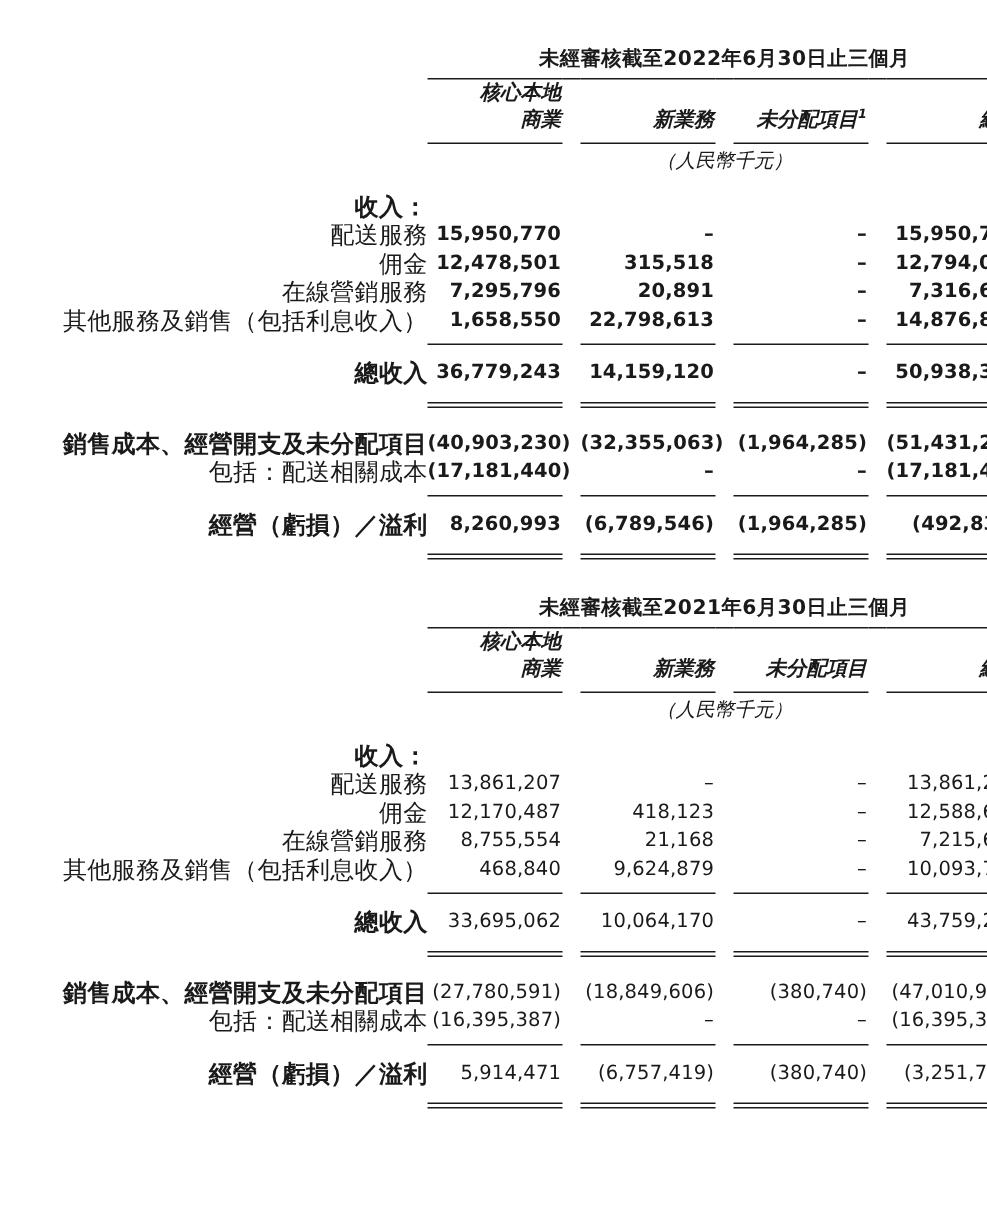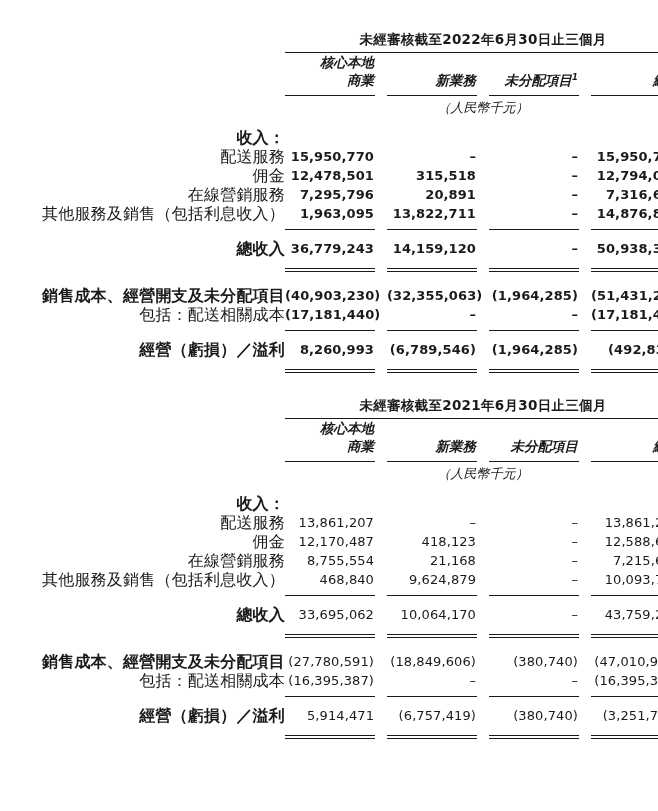--- a/index.html
+++ b/index.html
@@ -218,23 +218,23 @@
         <td class="num b">7,295,796</td>
           <td></td>
         <td class="num b">20,891</td>
           <td></td>
         <td class="num b">–</td>
           <td></td>
         <td class="num b">7,316,687</td>
       </tr>
       <tr>
         <td class="label">其他服務及銷售（包括利息收入）</td>
-        <td class="num b">1,963,095</td>
-          <td></td>
-        <td class="num b">13,822,711</td>
+        <td class="num b">1,658,550</td>
+          <td></td>
+        <td class="num b">22,798,613</td>
           <td></td>
         <td class="num b">–</td>
           <td></td>
         <td class="num b">14,876,887</td>
       </tr>
       <tr class="rulerow">
         <td></td>
         <td class="underline-cell"></td>
           <td></td>
         <td class="underline-cell"></td>

